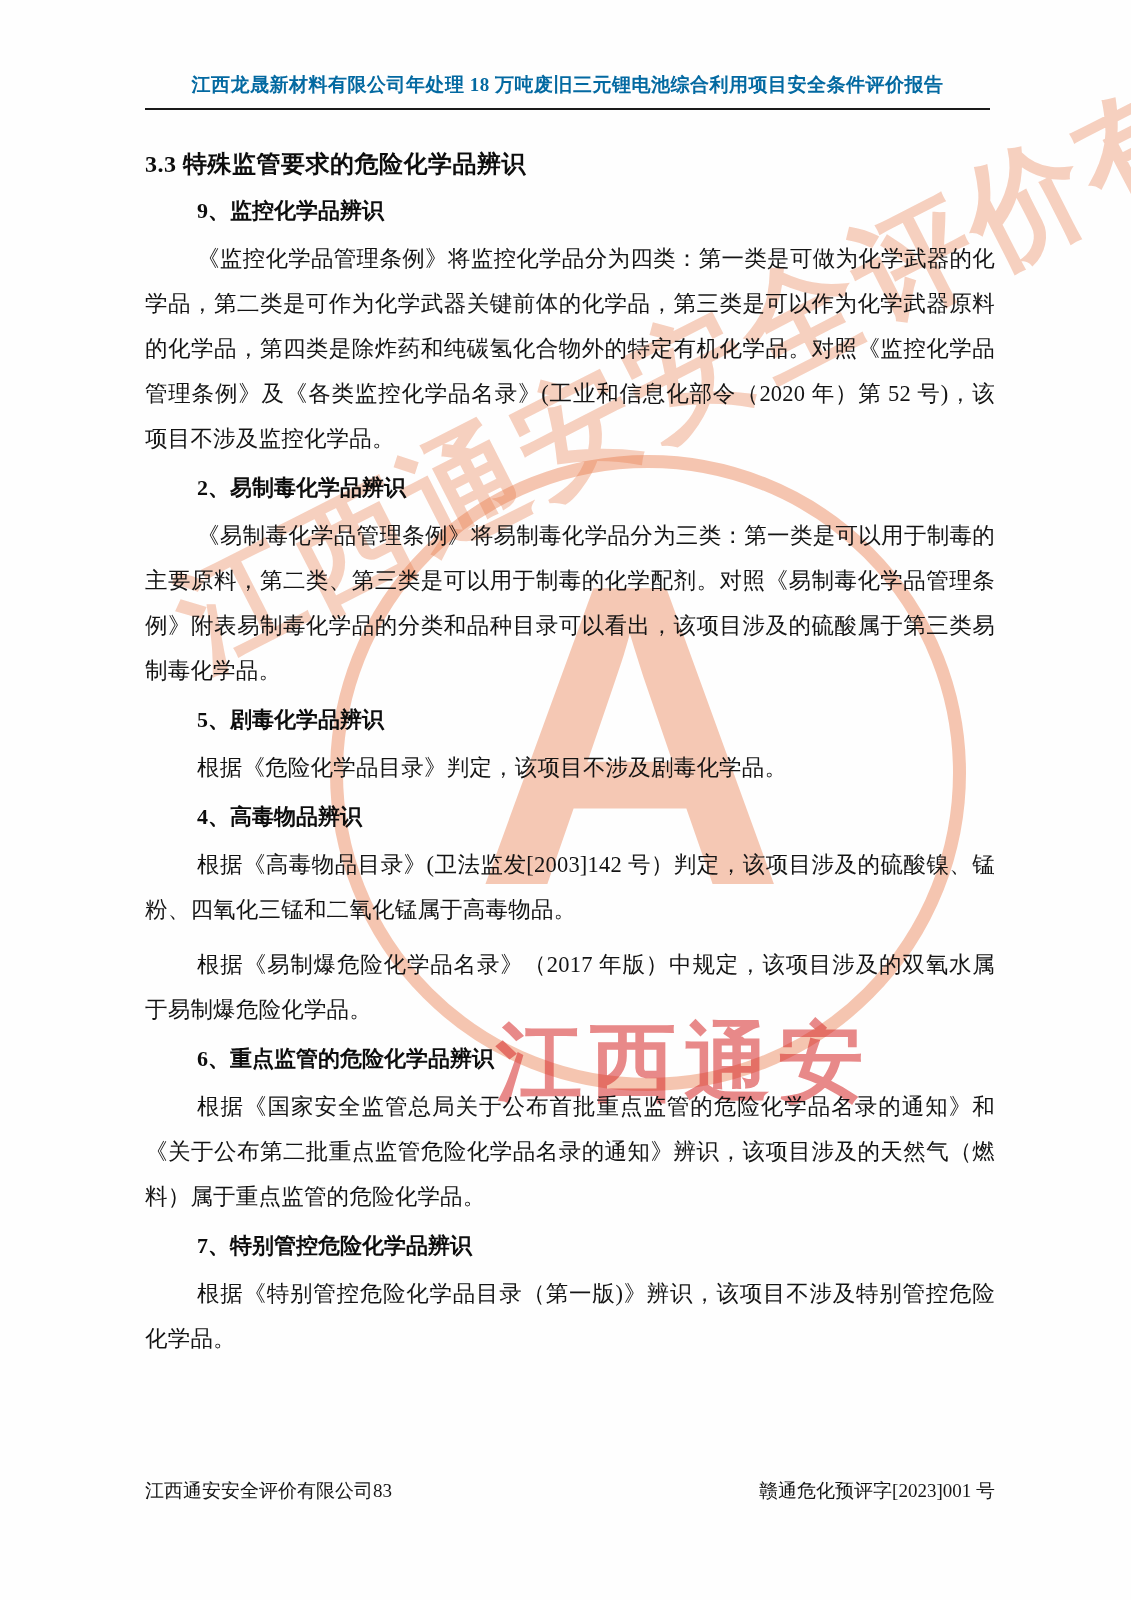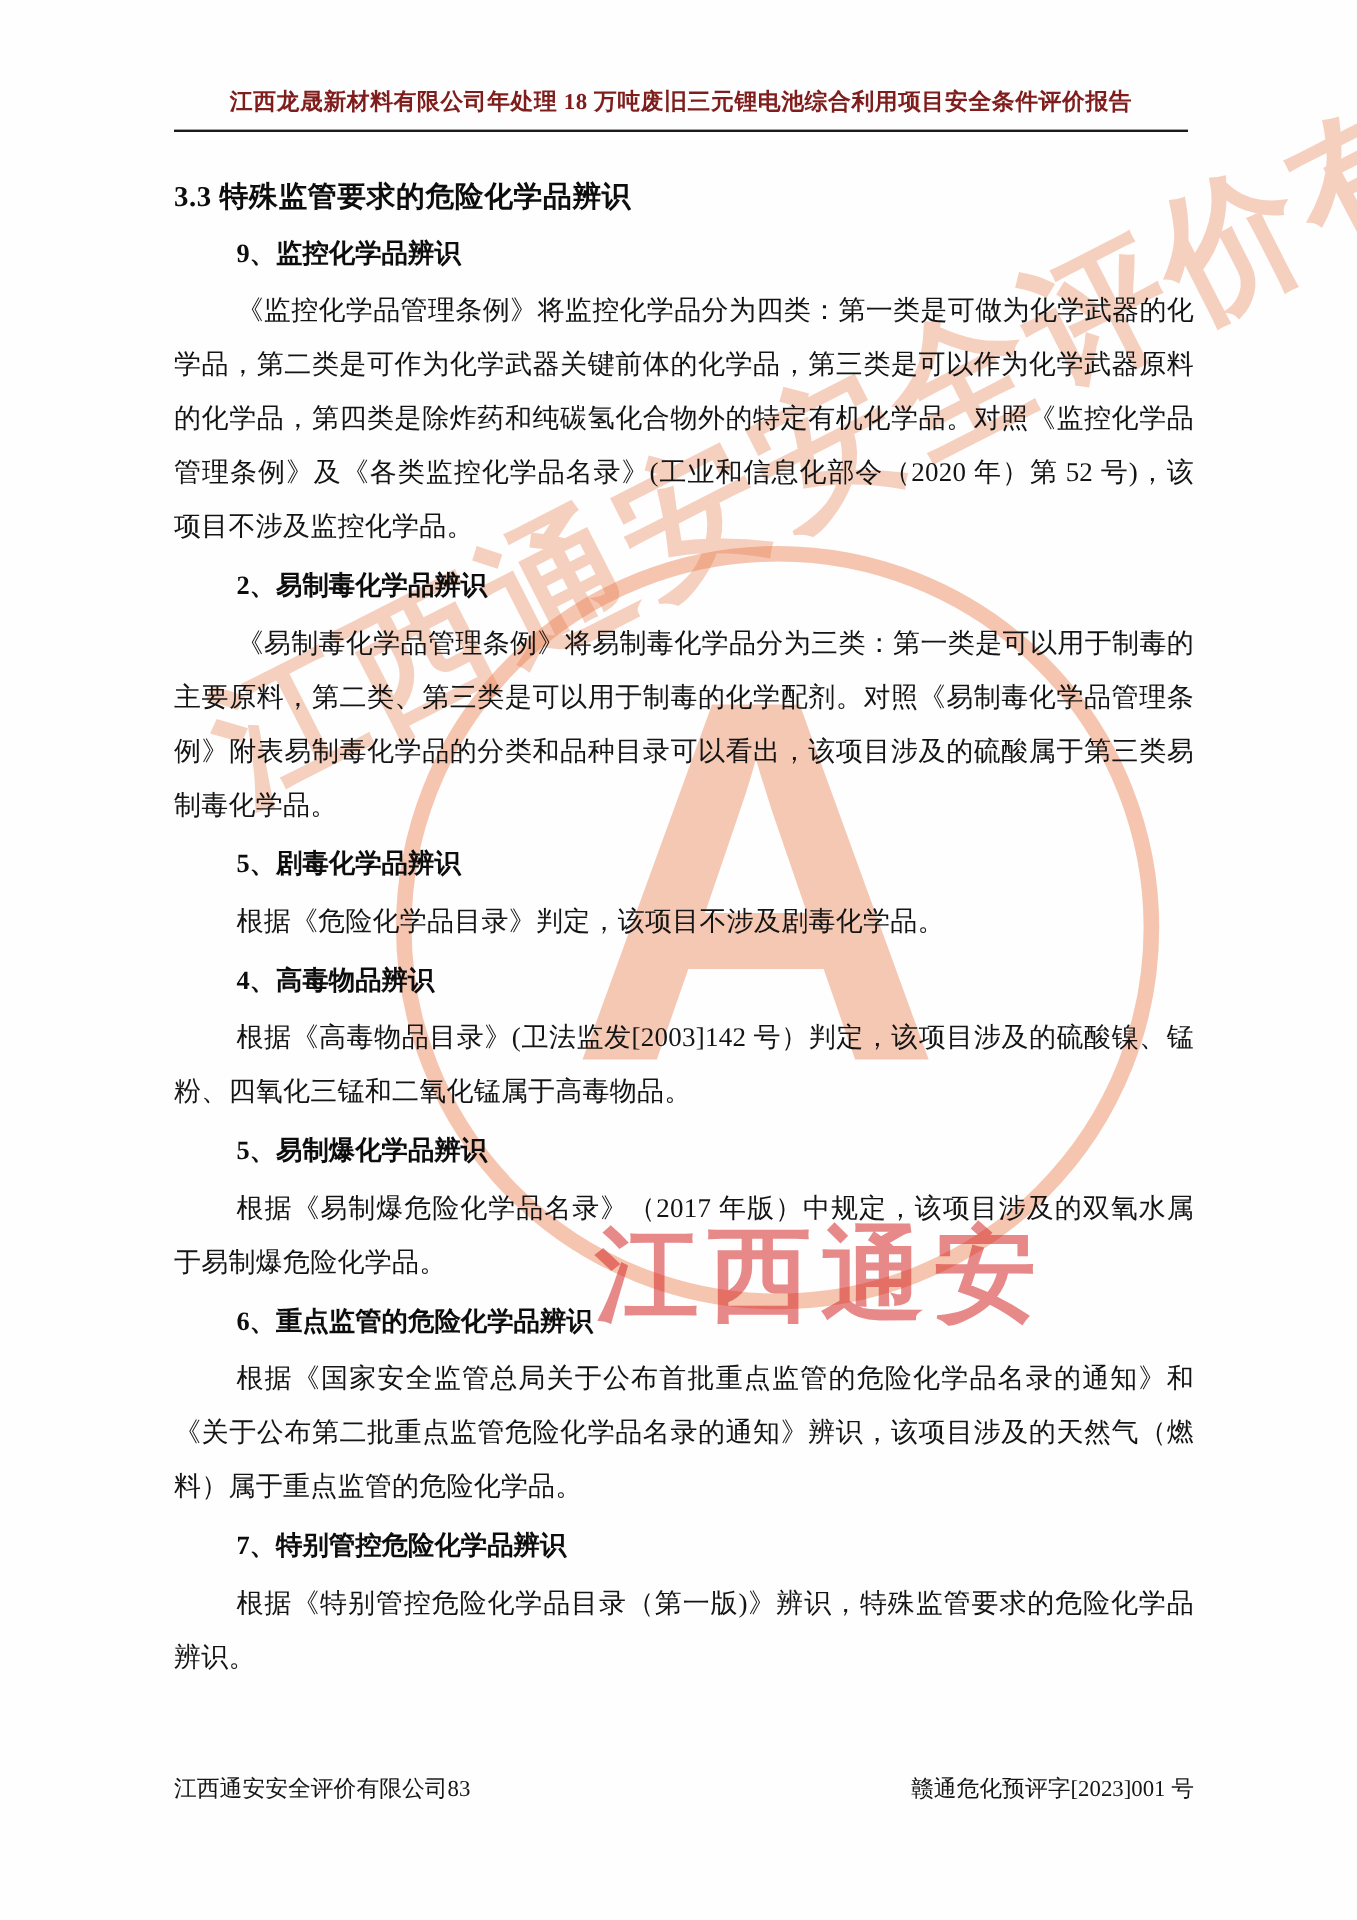--- a/index.html
+++ b/index.html
@@ -81,21 +81,21 @@
 
   .header {
     position: absolute;
     left: 145px;
     top: 72px;
     width: 845px;
     text-align: center;
     font-size: 19px;
     font-weight: 700;
     letter-spacing: 0.5px;
-    color: #7f1d1d;
+    color: #0369a1;
     white-space: nowrap;
   }
   .header-rule {
     position: absolute;
     left: 145px;
     top: 108px;
     width: 845px;
     height: 2px;
     background: #1a1a1a;
   }
@@ -171,28 +171,27 @@
 
       <h3 class="sub-title">2、易制毒化学品辨识</h3>
       <p class="para">《易制毒化学品管理条例》将易制毒化学品分为三类：第一类是可以用于制毒的主要原料，第二类、第三类是可以用于制毒的化学配剂。对照《易制毒化学品管理条例》附表易制毒化学品的分类和品种目录可以看出，该项目涉及的硫酸属于第三类易制毒化学品。</p>
 
       <h3 class="sub-title">5、剧毒化学品辨识</h3>
       <p class="para">根据《危险化学品目录》判定，该项目不涉及剧毒化学品。</p>
 
       <h3 class="sub-title">4、高毒物品辨识</h3>
       <p class="para">根据《高毒物品目录》(卫法监发[2003]142 号）判定，该项目涉及的硫酸镍、锰粉、四氧化三锰和二氧化锰属于高毒物品。</p>
 
-      <h3 class="sub-title">5、易制爆化学品辨识</h3>
       <p class="para">根据《易制爆危险化学品名录》（2017 年版）中规定，该项目涉及的双氧水属于易制爆危险化学品。</p>
 
       <h3 class="sub-title">6、重点监管的危险化学品辨识</h3>
       <p class="para">根据《国家安全监管总局关于公布首批重点监管的危险化学品名录的通知》和《关于公布第二批重点监管危险化学品名录的通知》辨识，该项目涉及的天然气（燃料）属于重点监管的危险化学品。</p>
 
       <h3 class="sub-title">7、特别管控危险化学品辨识</h3>
-      <p class="para">根据《特别管控危险化学品目录（第一版)》辨识，特殊监管要求的危险化学品辨识。</p>
+      <p class="para">根据《特别管控危险化学品目录（第一版)》辨识，该项目不涉及特别管控危险化学品。</p>
 
     </div>
 
     <div class="footer">
       <span class="f-left">江西通安安全评价有限公司</span>
       <span class="f-center">83</span>
       <span class="f-right">赣通危化预评字[2023]001 号</span>
     </div>
 
   </div>

